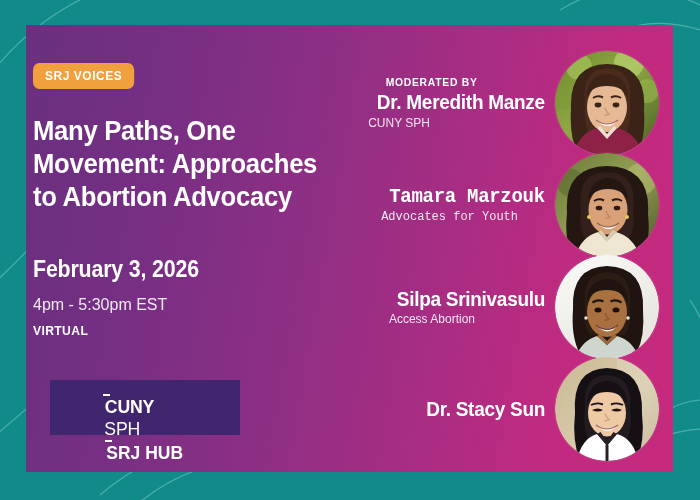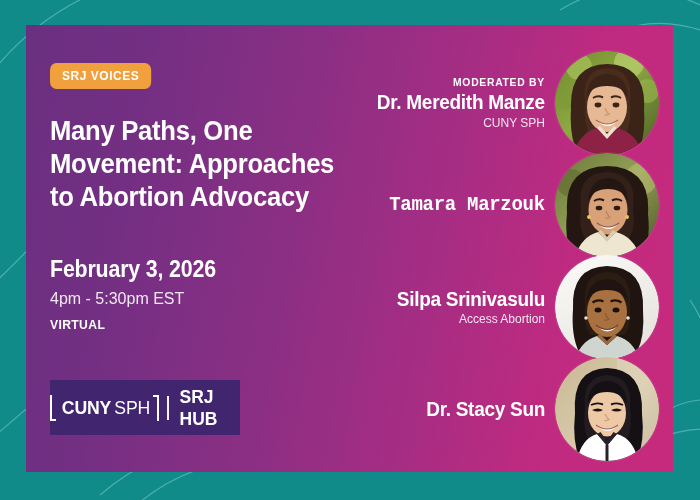--- a/index.html
+++ b/index.html
@@ -18,21 +18,21 @@
   .card {
     position:absolute;
     left:26px; top:25px;
     width:647px; height:447px;
     background:linear-gradient(100deg,#6a3080 0%,#742f83 18%,#8c2f84 42%,#a82d83 64%,#c02a80 82%,#c72a7d 100%);
     z-index:1;
     overflow:hidden;
   }
 
   
-  .left-col { position:absolute; left:24px; top:38px; width:330px; }
+  .left-col { position:absolute; left:7px; top:38px; width:330px; }
 
   .badge {
     display:inline-block;
     background:#F0A03C;
     color:#ffffff;
     font-weight:bold;
     font-size:13px;
     letter-spacing:0.6px;
     padding:5px 13px 6px 13px;
     border-radius:7px;
@@ -55,21 +55,21 @@
   .date {
     margin-top:42px;
     color:#ffffff;
     font-size:23px;
     font-weight:bold;
     letter-spacing:-0.2px;
     transform:scaleX(0.93);
     transform-origin:left top;
   }
   .time {
-    margin-top:7px;
+    margin-top:13px;
     color:#f2e8f2;
     font-size:16px;
     font-weight:normal;
     letter-spacing:0px;
   }
   .mode {
     margin-top:9px;
     color:#ffffff;
     font-size:13.5px;
     font-weight:bold;
@@ -81,21 +81,21 @@
   
   .logo-box {
     position:absolute;
     left:24px; top:355px;
     width:190px; height:55px;
     background:#41256F;
     display:flex;
     align-items:center;
     justify-content:center;
   }
-  .logo-inner { display:flex; align-items:center; height:28px; }
+  .logo-inner { display:flex; align-items:flex-start; height:28px;flex-direction:column; }
   .bracket-l {
     width:7px; height:26px;
     border-left:2.5px solid #ffffff;
     border-bottom:2.5px solid #ffffff;
     margin-right:4px;
   }
   .bracket-r {
     width:7px; height:26px;
     border-right:2.5px solid #ffffff;
     border-top:2.5px solid #ffffff;
@@ -108,21 +108,21 @@
 
   
   .speakers { position:absolute; right:14px; top:26px; width:310px; }
   .speaker {
     position:relative;
     display:flex;
     align-items:center;
     justify-content:flex-end;
     margin-bottom:2px;
   }
-  .sp-text { text-align:right; padding-right:10px; z-index:3; }
+  .sp-text { padding-right:10px; z-index:3; }
   .mod-label {
     color:#ffffff;
     font-size:11.5px;
     font-weight:bold;
     letter-spacing:0.8px;
     transform:scaleX(0.9);
     transform-origin:right top;
     margin-bottom:3px;
   }
   .sp-name {
@@ -239,20 +239,21 @@
             <path d="M18 104 q6 -22 24 -27 l10 10 l10 -10 q20 5 26 27z" fill="#8e2246"></path>
             <path d="M42 77 l10 11 l10 -11 l-3 -2 l-7 8 l-7 -8z" fill="#f0dfd0"></path>
           </g>
         </svg>
       </div>
     </div>
 
     <div class="speaker sp2">
       <div class="sp-text">
         <div class="sp-name">Tamara Marzouk</div>
+        <div class="sp-org">Advocates for Youth</div>
       </div>
       <div class="avatar">
         <svg viewBox="0 0 104 104" xmlns="http://www.w3.org/2000/svg">
           <defs>
             <clipPath id="c2">
                 <circle cx="52" cy="52" r="52"></circle>
               </clipPath>
             <linearGradient id="bg2" x1="0" y1="0" x2="1" y2="1">
               <stop offset="0%" stop-color="#6d7a3a"></stop>
                 <stop offset="50%" stop-color="#93a055"></stop>

